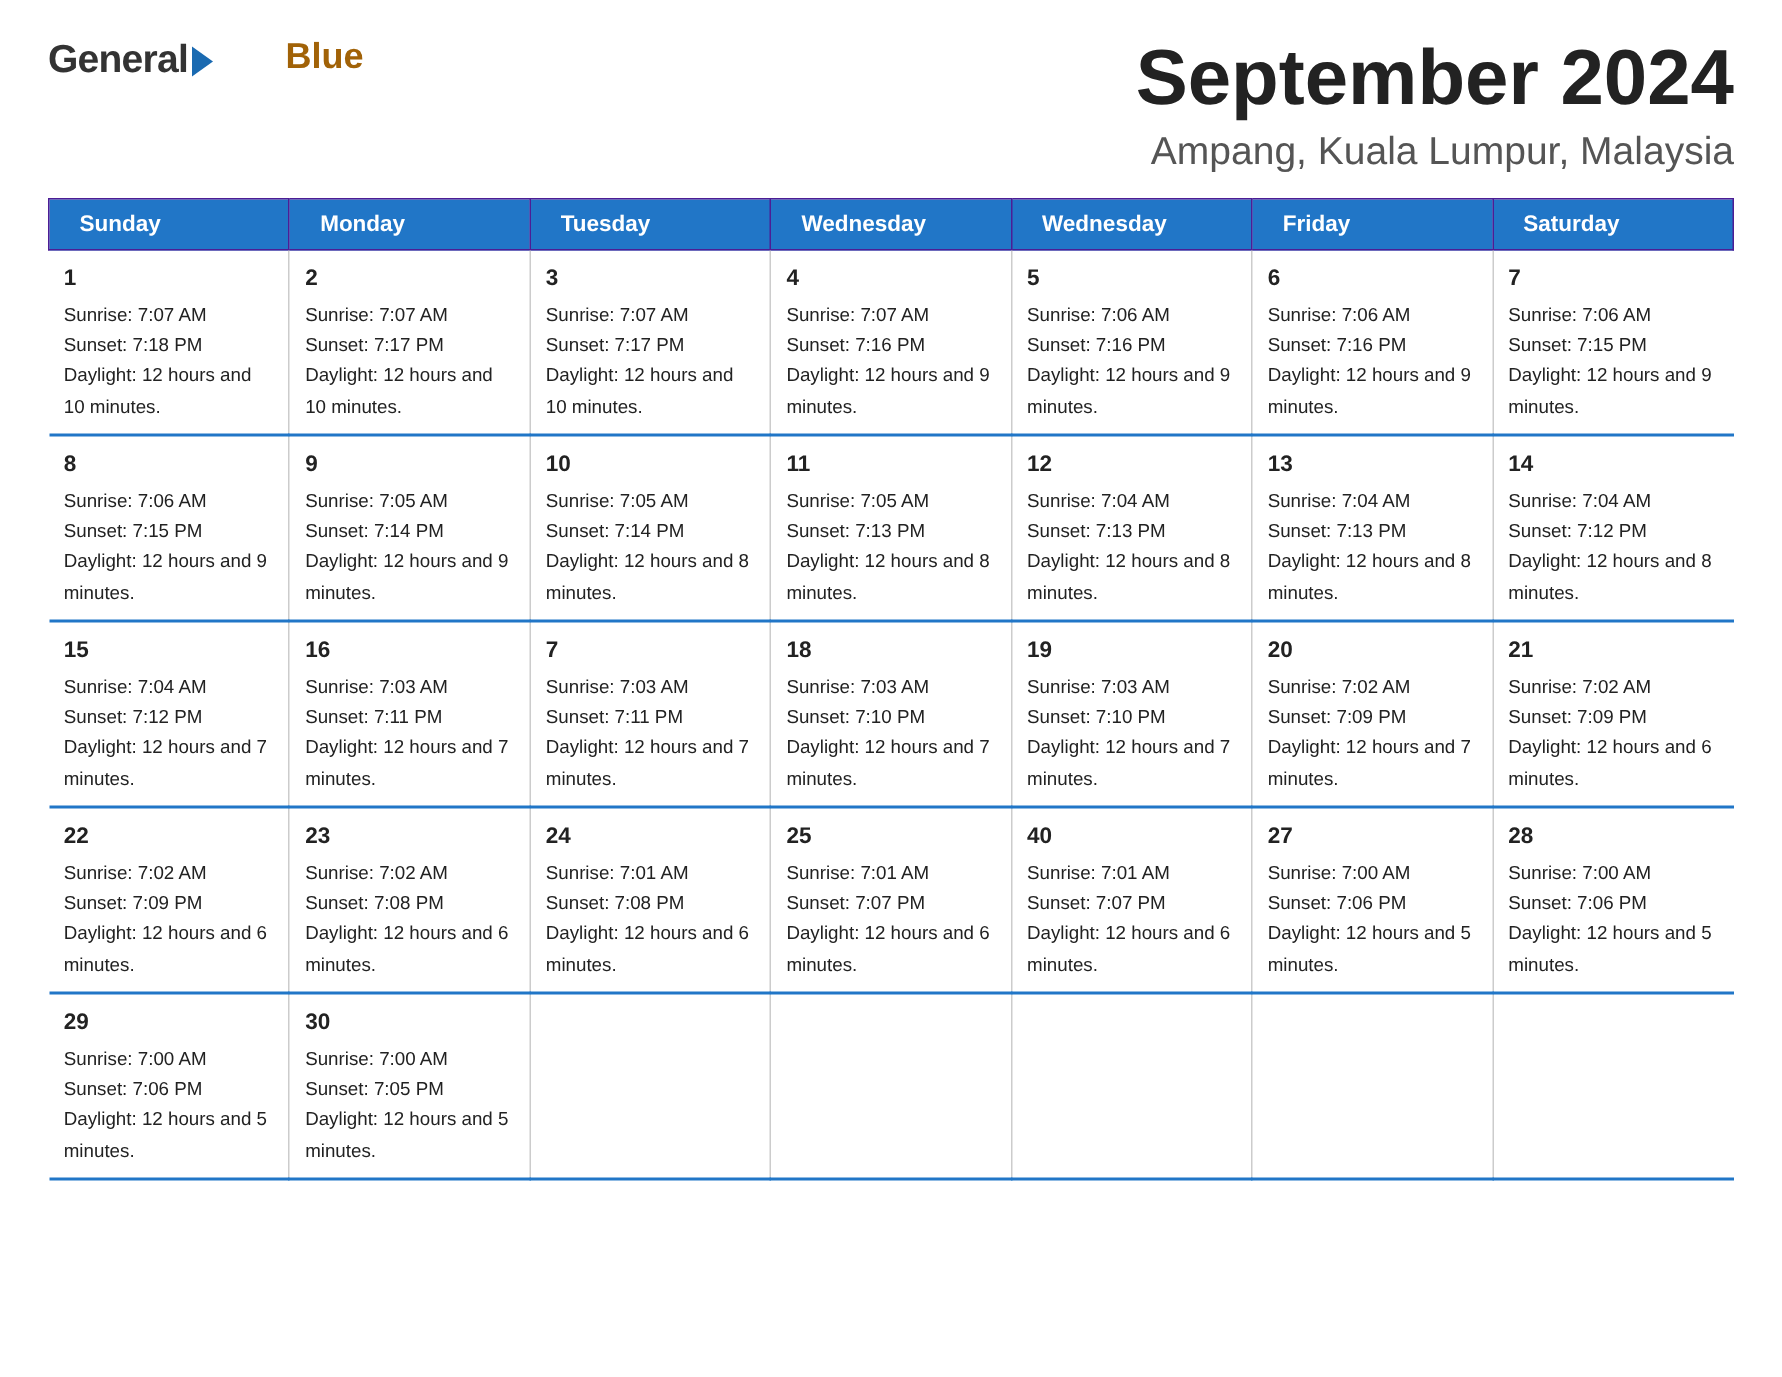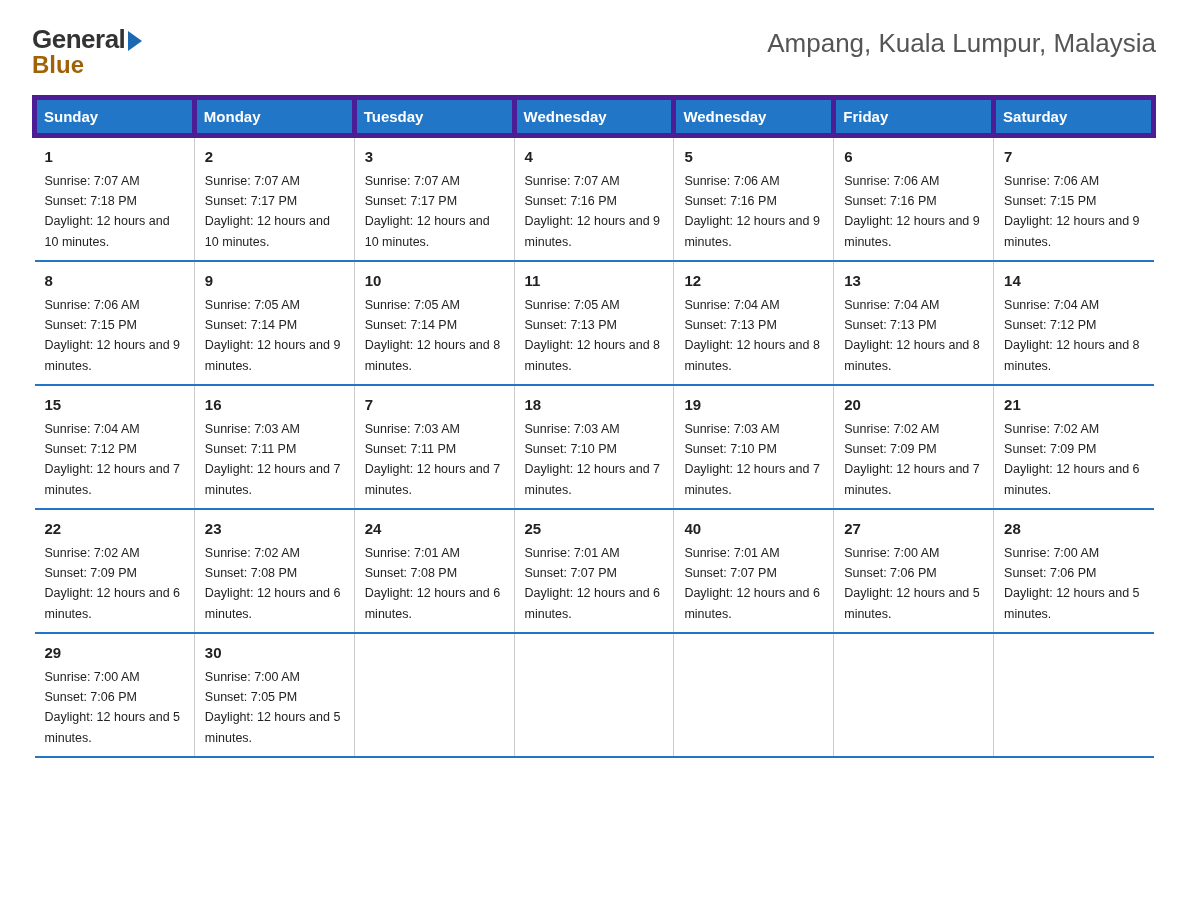--- a/index.html
+++ b/index.html
@@ -55,23 +55,23 @@
       border-collapse: collapse;
       table-layout: fixed;
     }
     thead tr {
       background-color: #2176c7;
     }
     thead th {
       color: #fff;
       font-size: 15px;
       font-weight: bold;
-      padding: 8px 7px;
+      padding: 8px 20px;
       text-align: left;
-      border: 5px solid #4c1d95;
+      border: 1px solid #4c1d95;
     }
     tbody tr {
       border-bottom: 2px solid #2176c7;
     }
     tbody td {
       vertical-align: top;
       padding: 8px 10px;
       border-right: 1px solid #ccc;
       font-size: 13px;
       color: #222;
@@ -87,21 +87,22 @@
       display: block;
       margin-bottom: 2px;
     }
     .day-info {
       font-size: 12.5px;
       color: #222;
       line-height: 1.55;
     }
     .logo-wrapper {
       display: flex;
-      flex-direction: column;
+      flex-direction: row;
+      gap: 48px;
     }
     .logo-line1 {
       display: flex;
       align-items: center;
     }
     .logo-line2 {
       display: flex;
       align-items: center;
       margin-top: -4px;
     }
@@ -113,20 +114,21 @@
   <div class="logo-wrapper">
     <div class="logo-line1">
       <span class="logo-general">General</span>
       <div class="logo-arrow"></div>
     </div>
     <div class="logo-line2">
       <span class="logo-blue-line">Blue</span>
     </div>
   </div>
   <div class="title-block">
+    <div class="month-title">September 2024</div>
     <div class="location-title">Ampang, Kuala Lumpur, Malaysia</div>
   </div>
 </div>
 
 <table>
   <thead>
     <tr>
     <th>Sunday</th>
         <th>Monday</th>
         <th>Tuesday</th>

